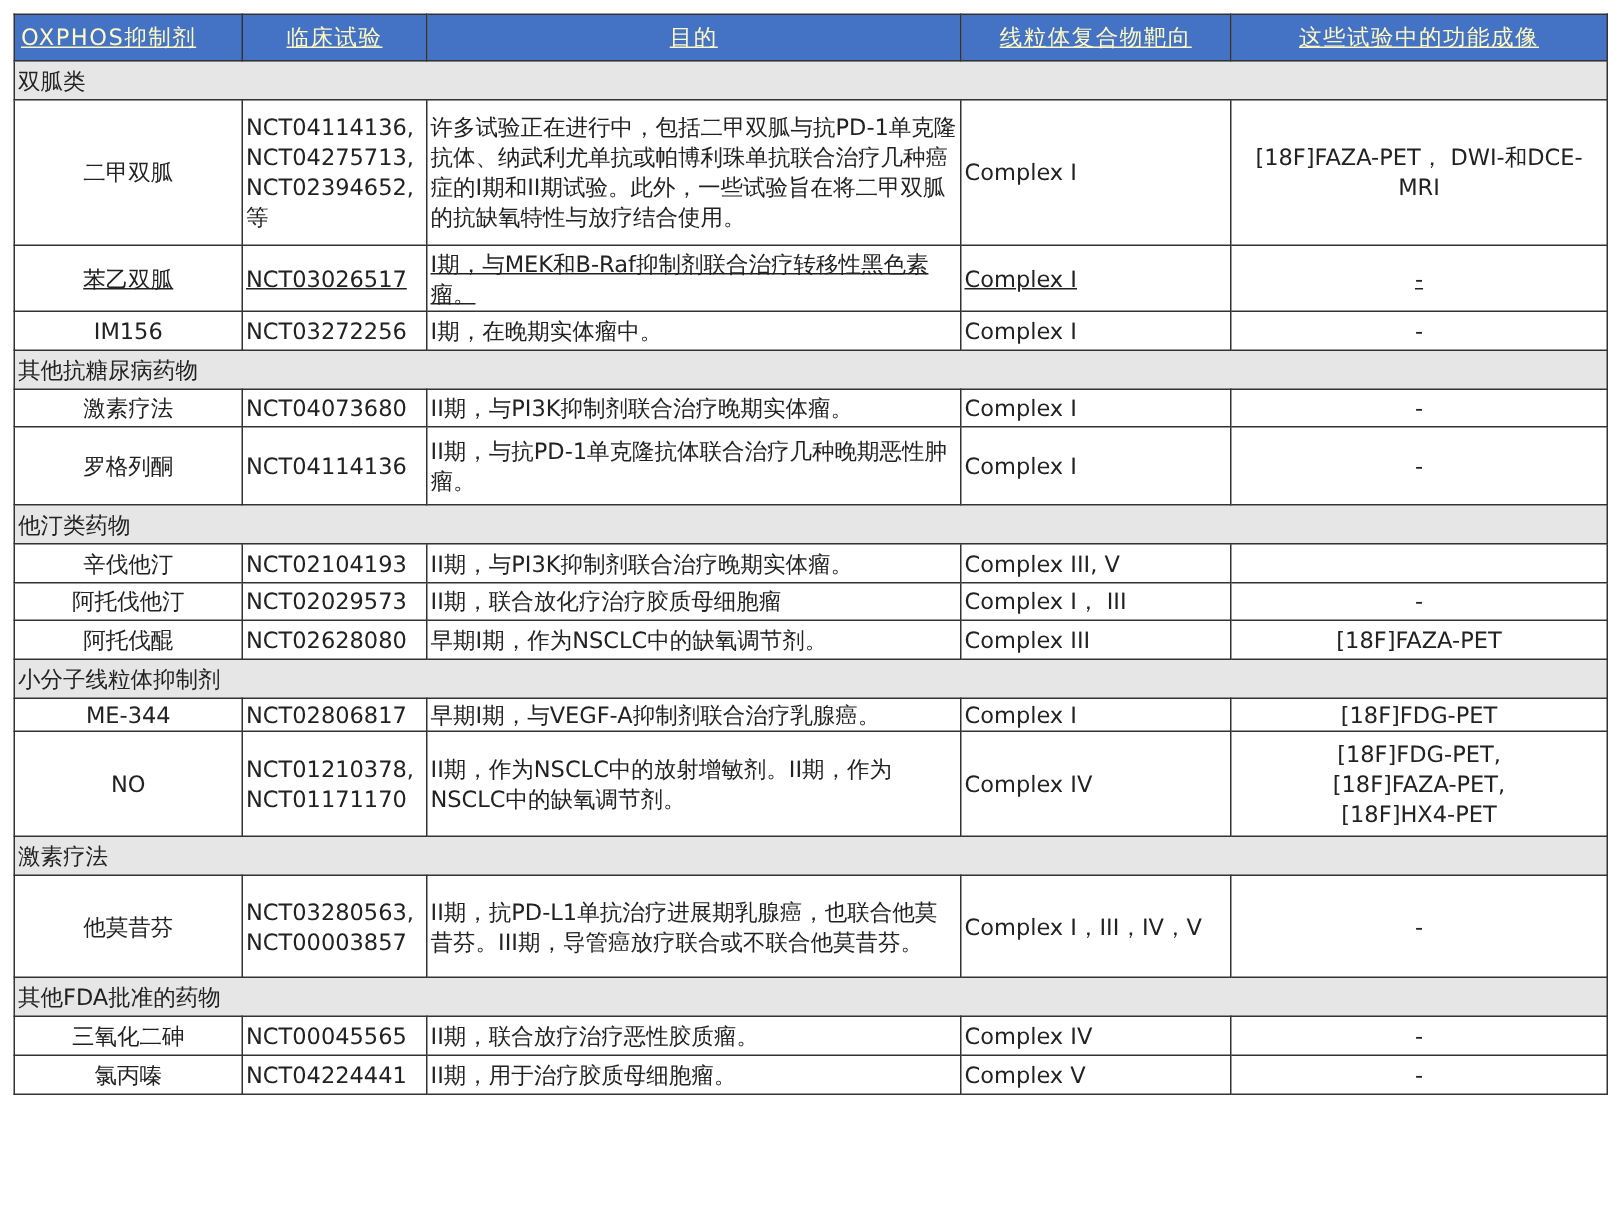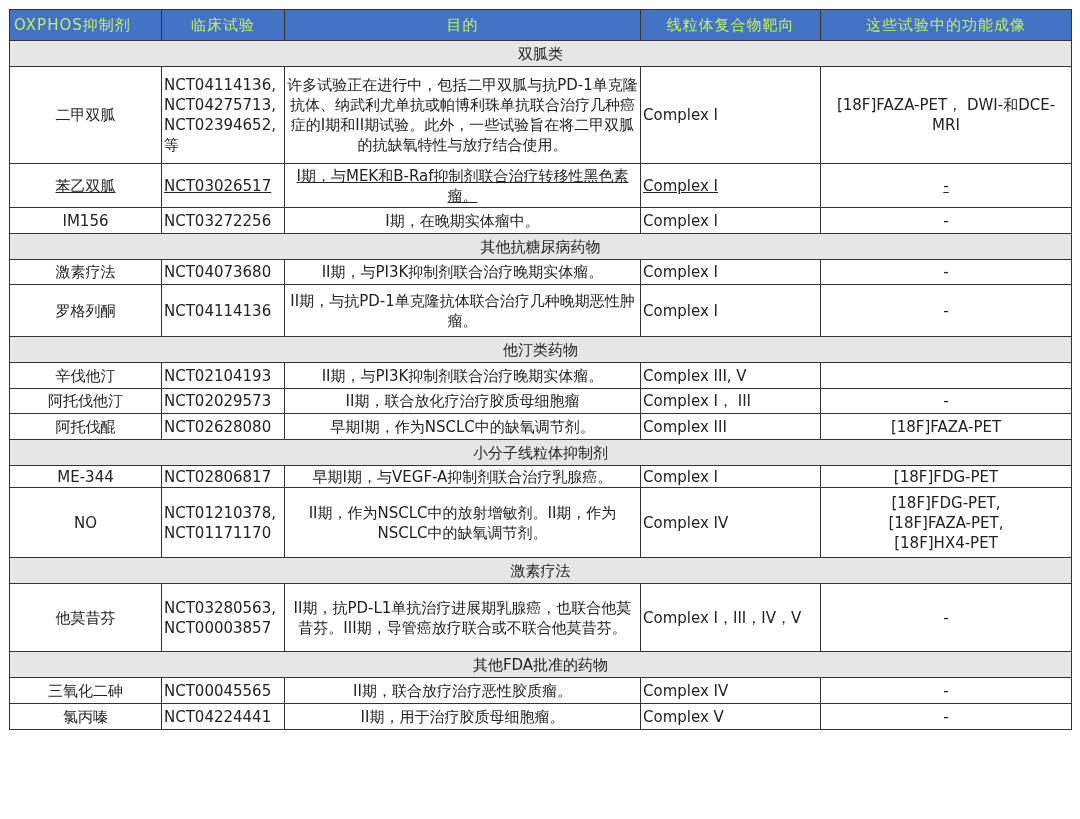--- a/index.html
+++ b/index.html
@@ -7,30 +7,30 @@
          font-family: "DejaVu Sans", "Liberation Sans", sans-serif; color: #222; }
   table.main {
     position: absolute; left: 9px; top: 9px;
     width: 1062px; border-collapse: collapse; table-layout: fixed;
   }
   table.main td, table.main th {
     border: 1.5px solid #333; padding: 0 2px; font-size: 15px; line-height: 20px;
     vertical-align: middle; font-weight: normal;
   }
   th.hdr {
-    background: #4472c4; color: #bef264; font-size: 16.5px; height: 30px;
-    text-align: center; letter-spacing: 1px; border-color: #2f4f8f;
+    background: #4472c4; color: #fef9c3; font-size: 16.5px; height: 30px;
+    text-align: center; letter-spacing: 1px; border-color: #2f4f8f; text-decoration: underline;
   }
   th.hdr.first { text-align: left; padding-left: 4px; }
   tr.cat td {
-    background: #e6e6e6; text-align: center; height: 25px; font-size: 15px;
+    background: #e6e6e6; text-align: left; height: 25px; font-size: 15px;
   }
   td.drug { text-align: center; }
   td.trial { text-align: left; padding-left: 3px; }
-  td.purpose { text-align: center; padding-left: 3px; }
+  td.purpose { text-align: left; padding-left: 3px; }
   td.target { text-align: left; }
   td.imaging { text-align: center; }
   td .line { display: block; }
 </style>
 </head>
 <body>
 
 <table class="main">
   <colgroup>
     <col style="width:152px">

